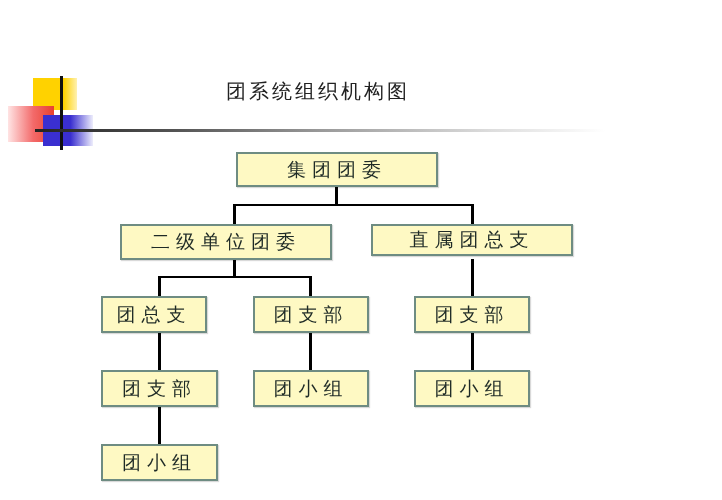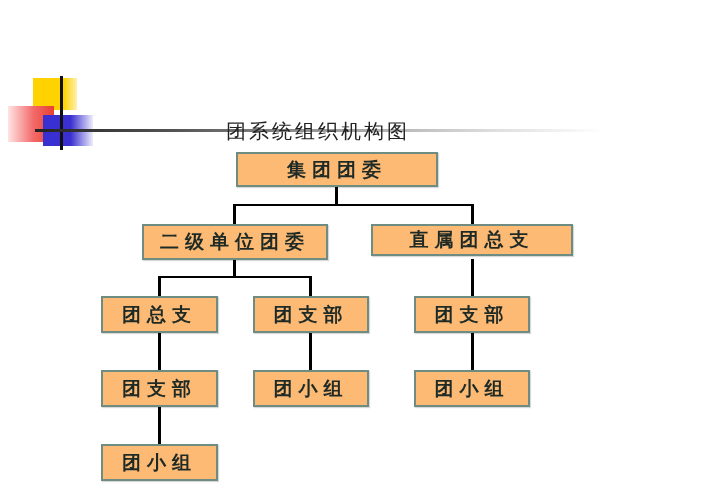--- a/index.html
+++ b/index.html
@@ -19,29 +19,28 @@
   .deco-blue {
     left: 43px; top: 115px; width: 50px; height: 31px;
     background: linear-gradient(90deg, #3a2fd0 0%, #3a2fd0 55%, rgba(80,80,220,0.1) 100%);
   }
   .deco-vline { left: 60px; top: 76px; width: 3px; height: 74px; background: #111; }
   .title-rule {
     left: 35px; top: 129px; width: 570px; height: 3px;
     background: linear-gradient(90deg, #222 0%, #555 25%, #999 50%, #ddd 80%, rgba(255,255,255,0) 100%);
   }
   .title {
-    left: 226px; top: 78px; font-size: 20px; color: #222; letter-spacing: 3px; white-space: nowrap; margin-top: 40px;
+    left: 226px; top: 78px; font-size: 20px; color: #222; letter-spacing: 3px; white-space: nowrap;
   }
   .node {
     position: absolute; box-sizing: border-box;
-    background: #fdba74; border: 2px solid #6e8c82;
+    background: #fef9c3; border: 2px solid #6e8c82;
     display: flex; align-items: center; justify-content: center;
     color: #1e2a26; font-size: 19px; letter-spacing: 6px; white-space: nowrap;
     box-shadow: 1px 1px 1px rgba(0,0,0,0.15);
-    font-weight: bold;
   }
   .line { position: absolute; background: #000; }
 </style>
 </head>
 <body>
 
 <div class="abs deco-yellow"></div>
 <div class="abs deco-red"></div>
 <div class="abs deco-blue"></div>
 <div class="abs deco-vline"></div>
@@ -61,24 +60,24 @@
 
 <div class="line" style="left:471px; top:259px; width:3px; height:38px;"></div>
 
 <div class="line" style="left:158px; top:332px; width:3px; height:39px;"></div>
 <div class="line" style="left:309px; top:332px; width:3px; height:39px;"></div>
 <div class="line" style="left:471px; top:332px; width:3px; height:39px;"></div>
 <div class="line" style="left:158px; top:406px; width:3px; height:39px;"></div>
 
 <div class="node" style="left:236px; top:152px; width:202px; height:35px;">集团团委</div>
 
-<div class="node" style="left:142px; top:224px; width:186px; height:36px;">二级单位团委</div>
+<div class="node" style="left:120px; top:224px; width:212px; height:36px;">二级单位团委</div>
 <div class="node" style="left:371px; top:224px; width:202px; height:32px;">直属团总支</div>
 
-<div class="node" style="left:101px; top:296px; width:117px; height:37px;">团总支</div>
+<div class="node" style="left:101px; top:296px; width:106px; height:37px;">团总支</div>
 <div class="node" style="left:253px; top:296px; width:116px; height:37px;">团支部</div>
 <div class="node" style="left:414px; top:296px; width:116px; height:37px;">团支部</div>
 
 <div class="node" style="left:101px; top:370px; width:117px; height:37px;">团支部</div>
 <div class="node" style="left:253px; top:370px; width:116px; height:37px;">团小组</div>
 <div class="node" style="left:414px; top:370px; width:116px; height:37px;">团小组</div>
 
 <div class="node" style="left:101px; top:444px; width:117px; height:37px;">团小组</div>
 
 </body></html>

